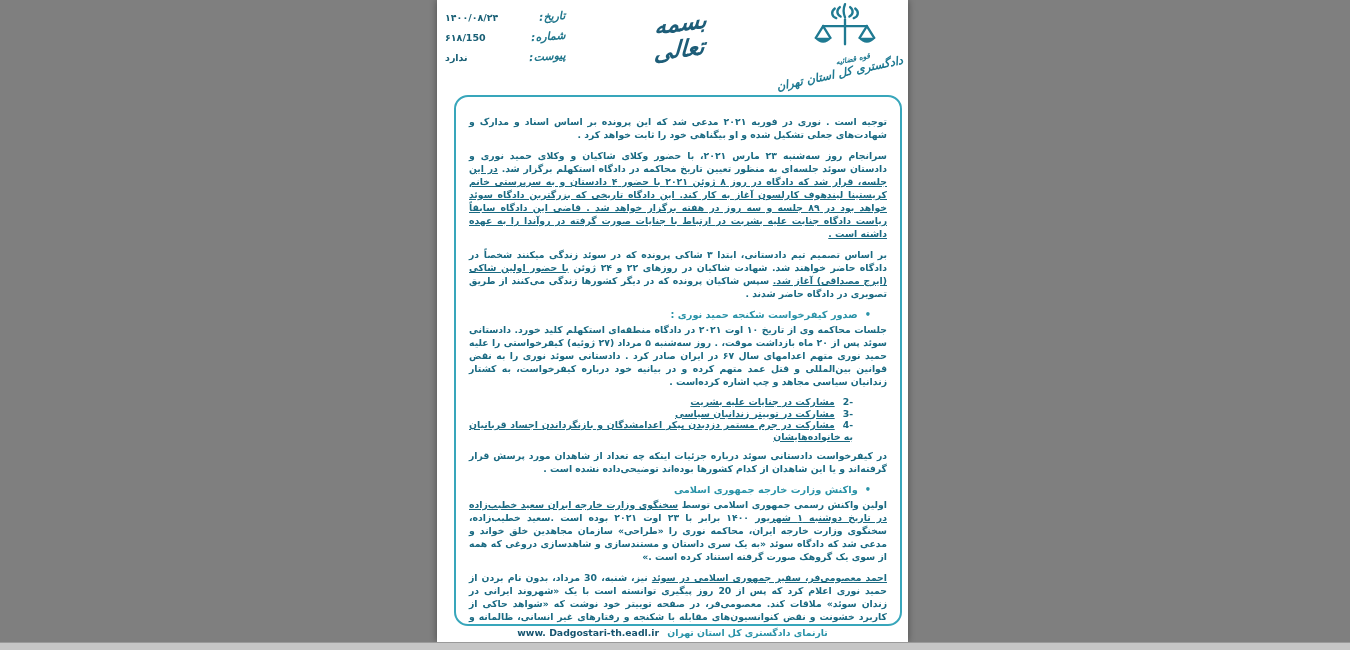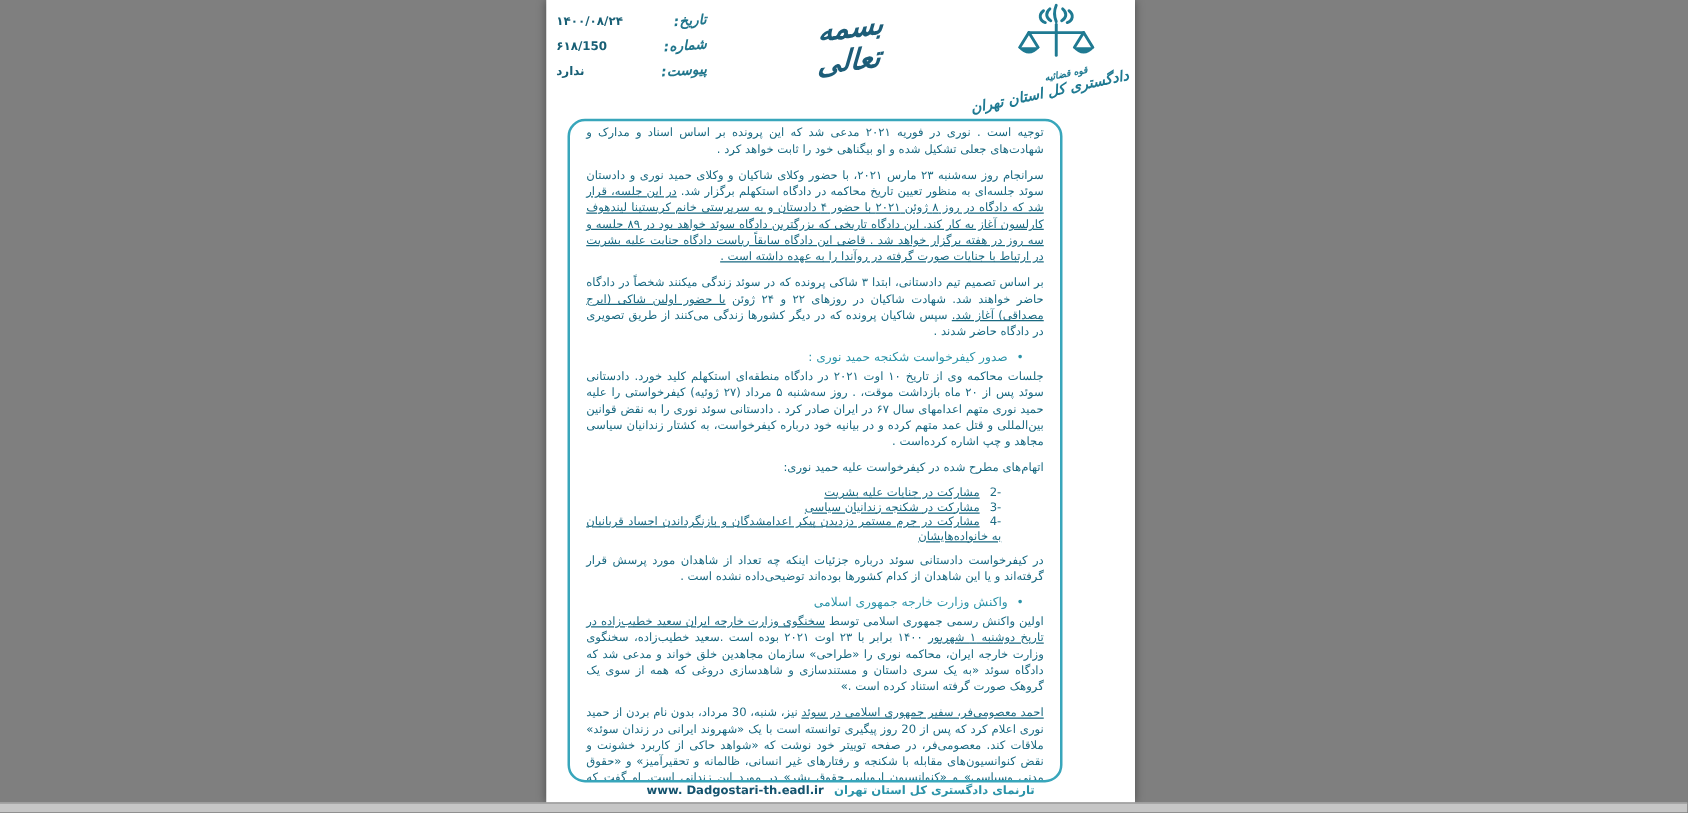--- a/index.html
+++ b/index.html
@@ -24,25 +24,25 @@
     position:absolute; left:188px; top:10px; width:110px; text-align:center;
     font-size:23px; font-style:italic; font-weight:bold; color:#1d5d78;
     transform:rotate(-7deg) skewX(-10deg);
   }
   .logo-block { position:absolute; right:4px; top:2px; width:118px; text-align:center; color:#1f7a92; }
   .logo-cal { display:block; font-style:italic; font-weight:bold; }
   .logo-cal1 { font-size:7.5px; transform:rotate(-11deg) translateX(8px); margin-top:-4px; }
   .logo-cal2 { font-size:11.5px; transform:rotate(-12deg); margin-top:0px; white-space:nowrap; }
   
   .doc-box {
-    position:absolute; left:17px; top:95px; width:396px; height:531px;
+    position:absolute; left:17px; top:95px; width:448px; height:531px;
     border:2.5px solid #38a6bb; border-radius:14px;
-    padding:3px 13px; overflow:hidden;
+    padding:18px 13px; overflow:hidden;
     direction:rtl; text-align:justify;
-    color:#1a6a82; font-weight:normal; font-size:9.3px; line-height:13px;
+    color:#1a6a82; font-weight:bold; font-size:9.3px; line-height:13px;
   }
   .para { margin-bottom:8px; }
   .u { text-decoration:underline; }
   .bullet-heading { color:#2a93a8; font-size:9.8px; margin:1px 16px 2px 0; text-align:right; }
   .bullet-heading .dot { margin-left:7px; }
   .num-list { margin:1px 34px 7px 0; }
   .num-item { line-height:11.5px; }
   .num-item .num { margin-left:8px; }
   
   .footer {
@@ -101,24 +101,23 @@
     </div>
   </div>
 
   <div class="doc-box">
     <div>
         <p class="para"><span>توجیه است . نوری در فوریه ۲۰۲۱ مدعی شد که این پرونده بر اساس اسناد و مدارک و شهادت‌های جعلی تشکیل شده و او بیگناهی خود را ثابت خواهد کرد .</span></p>
         <p class="para"><span>سرانجام روز سه‌شنبه ۲۳ مارس ۲۰۲۱، با حضور وکلای شاکیان و وکلای حمید نوری و دادستان سوئد جلسه‌ای به منظور تعیین تاریخ محاکمه در دادگاه استکهلم برگزار شد. </span><span class="u">در این جلسه، قرار شد که دادگاه در روز ۸ ژوئن ۲۰۲۱ با حضور ۴ دادستان و به سرپرستی خانم کریستینا لیندهوف کارلسون آغاز به کار کند. این دادگاه تاریخی که بزرگترین دادگاه سوئد خواهد بود در ۸۹ جلسه و سه روز در هفته برگزار خواهد شد .  قاضی این دادگاه سابقاً ریاست دادگاه جنایت علیه بشریت در ارتباط با جنایات صورت گرفته در روآندا را به عهده داشته است .</span></p>
         <p class="para"><span>بر اساس تصمیم تیم دادستانی، ابتدا ۳ شاکی پرونده که در سوئد زندگی میکنند شخصاً در دادگاه حاضر خواهند شد. شهادت شاکیان در روزهای ۲۲ و ۲۴ ژوئن </span><span class="u">با حضور اولین شاکی (ایرج مصداقی) آغاز شد.</span><span> سپس شاکیان پرونده که در دیگر کشورها زندگی می‌کنند از طریق تصویری در دادگاه حاضر شدند .</span></p>
         <div class="bullet-heading"><span class="dot">•</span><span>صدور کیفرخواست شکنجه حمید نوری :</span></div>
         <p class="para"><span>جلسات محاکمه وی از تاریخ ۱۰ اوت ۲۰۲۱ در دادگاه منطقه‌ای استکهلم کلید خورد. دادستانی سوئد پس از ۲۰ ماه بازداشت موقت، . روز سه‌شنبه ۵ مرداد (۲۷ ژوئیه)  کیفرخواستی را علیه حمید نوری متهم اعدامهای سال ۶۷ در ایران صادر کرد . دادستانی سوئد نوری را به نقض قوانین بین‌المللی و قتل عمد متهم کرده و در بیانیه خود درباره کیفرخواست، به کشتار زندانیان سیاسی مجاهد و چپ اشاره کرده‌است .</span></p>
-        <p class="para"><span>اتهام‌های مطرح شده در کیفرخواست علیه حمید نوری:</span></p>
         <div class="num-list">
           <div class="num-item"><span class="num" dir="ltr">2-</span><span class="u">مشارکت در جنایات علیه بشریت</span></div>
-          <div class="num-item"><span class="num" dir="ltr">3-</span><span class="u">مشارکت در شکنجه زندانیان سیاسی</span></div>
+          <div class="num-item"><span class="num" dir="ltr">3-</span><span class="u">مشارکت در توییتر زندانیان سیاسی</span></div>
           <div class="num-item"><span class="num" dir="ltr">4-</span><span class="u">مشارکت در جرم مستمر دزدیدن پیکر اعدامشدگان و بازنگرداندن اجساد قربانیان به خانواده‌هایشان</span></div>
         </div>
         <p class="para"><span>در کیفرخواست دادستانی سوئد درباره جزئیات اینکه چه تعداد از شاهدان مورد پرسش قرار گرفته‌اند و یا این شاهدان از کدام کشورها بوده‌اند توضیحی‌داده نشده است .</span></p>
         <div class="bullet-heading"><span class="dot">•</span><span>واکنش وزارت خارجه جمهوری اسلامی</span></div>
         <p class="para"><span>اولین واکنش رسمی جمهوری اسلامی توسط </span><span class="u">سخنگوی وزارت خارجه ایران سعید خطیب‌زاده در تاریخ دوشنبه ۱ شهریور</span><span> ۱۴۰۰ برابر با ۲۳ اوت ۲۰۲۱ بوده است .سعید خطیب‌زاده، سخنگوی وزارت خارجه ایران، محاکمه نوری را «طراحی» سازمان مجاهدین خلق خواند و مدعی شد که دادگاه سوئد «به یک سری داستان و مستندسازی و شاهدسازی دروغی که همه از سوی یک گروهک صورت گرفته استناد کرده است .»</span></p>
         <p class="para"><span class="u">احمد معصومی‌فر، سفیر جمهوری اسلامی در سوئد</span><span> نیز، شنبه، 30 مرداد، بدون نام بردن از حمید نوری اعلام کرد که پس از 20 روز پیگیری توانسته است با یک «شهروند ایرانی در زندان سوئد» ملاقات کند. معصومی‌فر، در صفحه توییتر خود نوشت که «شواهد حاکی از کاربرد خشونت و نقض کنوانسیون‌های مقابله با شکنجه و رفتارهای غیر انسانی، ظالمانه و تحقیرآمیز» و «حقوق مدنی وسیاسی» و «کنوانسیون اروپایی حقوق بشر» در مورد این زندانی است. او گفت که دولت ایران در این پرونده به «نقض حقوق» این زندانی و «ممانعت از معاینه پزشک، هتک حرمت‌های اعتقادی واعمال شکنجه جسمی و روحی» اعتراض دارد و پیگیر وضعیت این زندانی است</span></p>
       </div>
   </div>
 
   <div class="footer">

